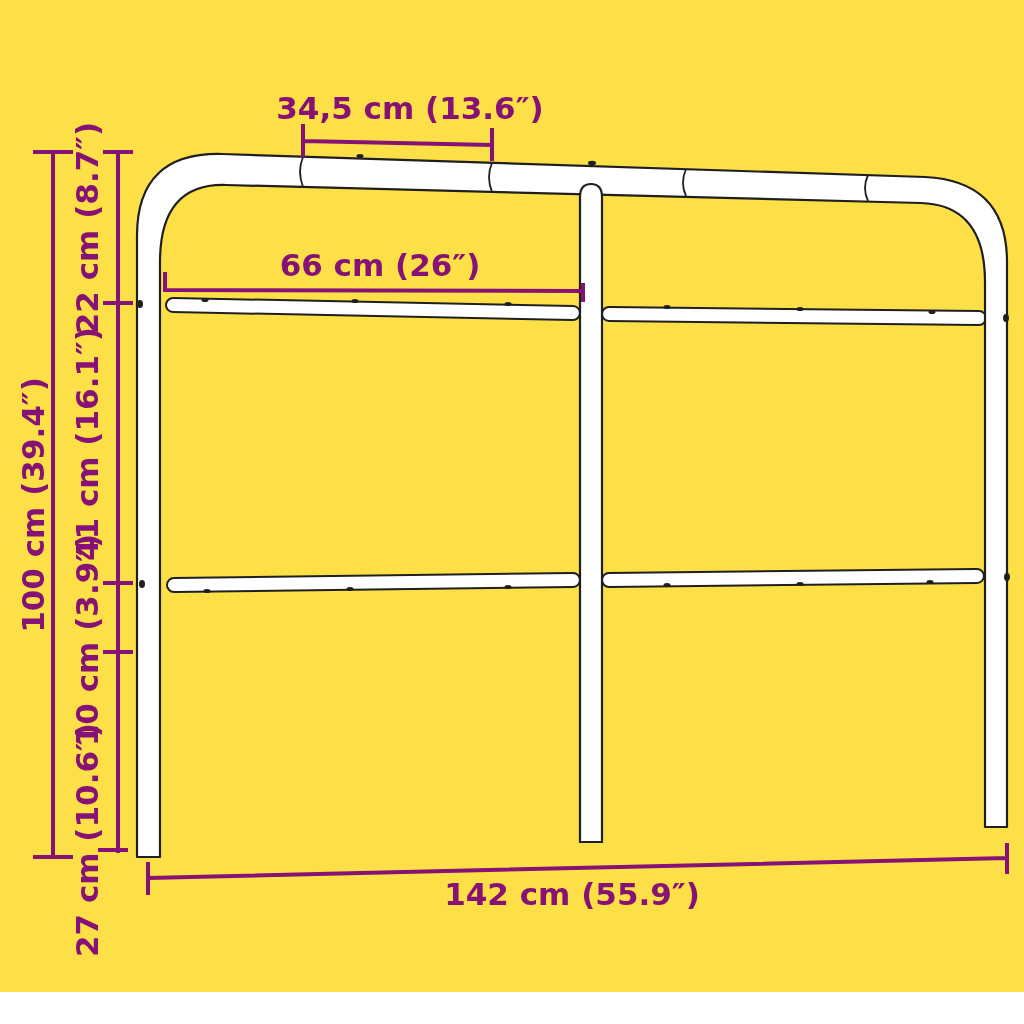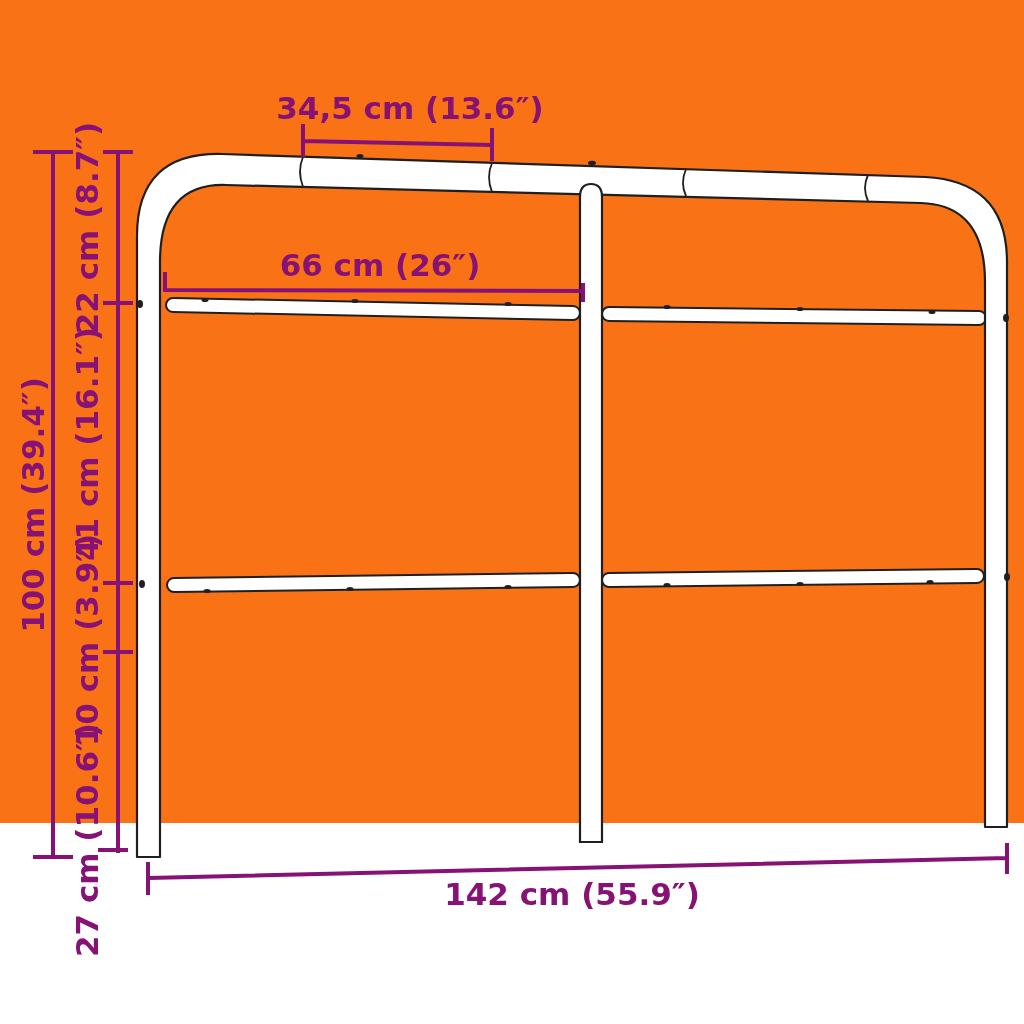--- a/index.html
+++ b/index.html
@@ -7,22 +7,22 @@
     padding: 0;
     background: #ffffff;
     width: 1024px;
     height: 1024px;
     overflow: hidden;
     font-family: "DejaVu Sans", sans-serif;
   }
   .canvas-wrap {
     position: relative;
     width: 1024px;
-    height: 823px;
-    background: #f97316;
+    height: 992px;
+    background: #fde047;
   }
   svg { display: block; }
   .dim-text {
     font-family: "DejaVu Sans", "Liberation Sans", sans-serif;
     font-weight: bold;
     font-size: 31px;
     letter-spacing: 0px;
   }
 </style>
 </head>

